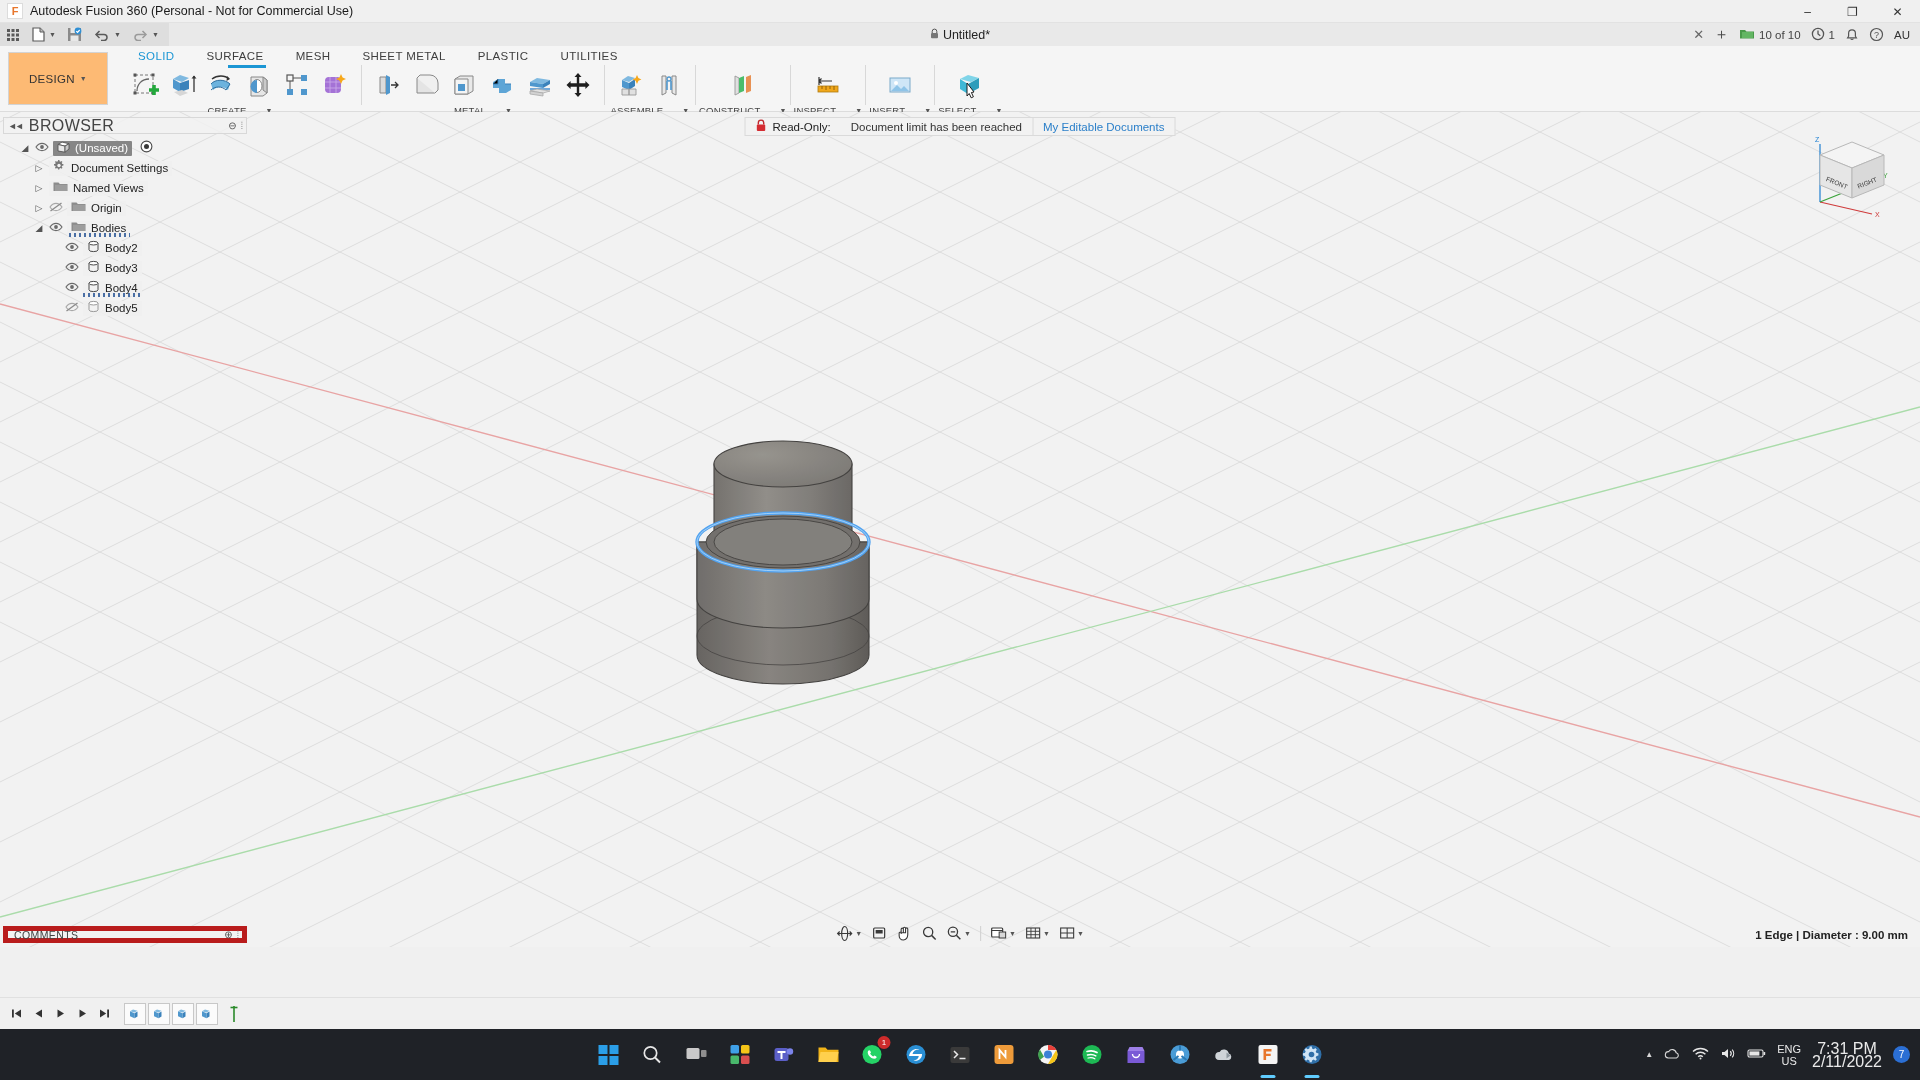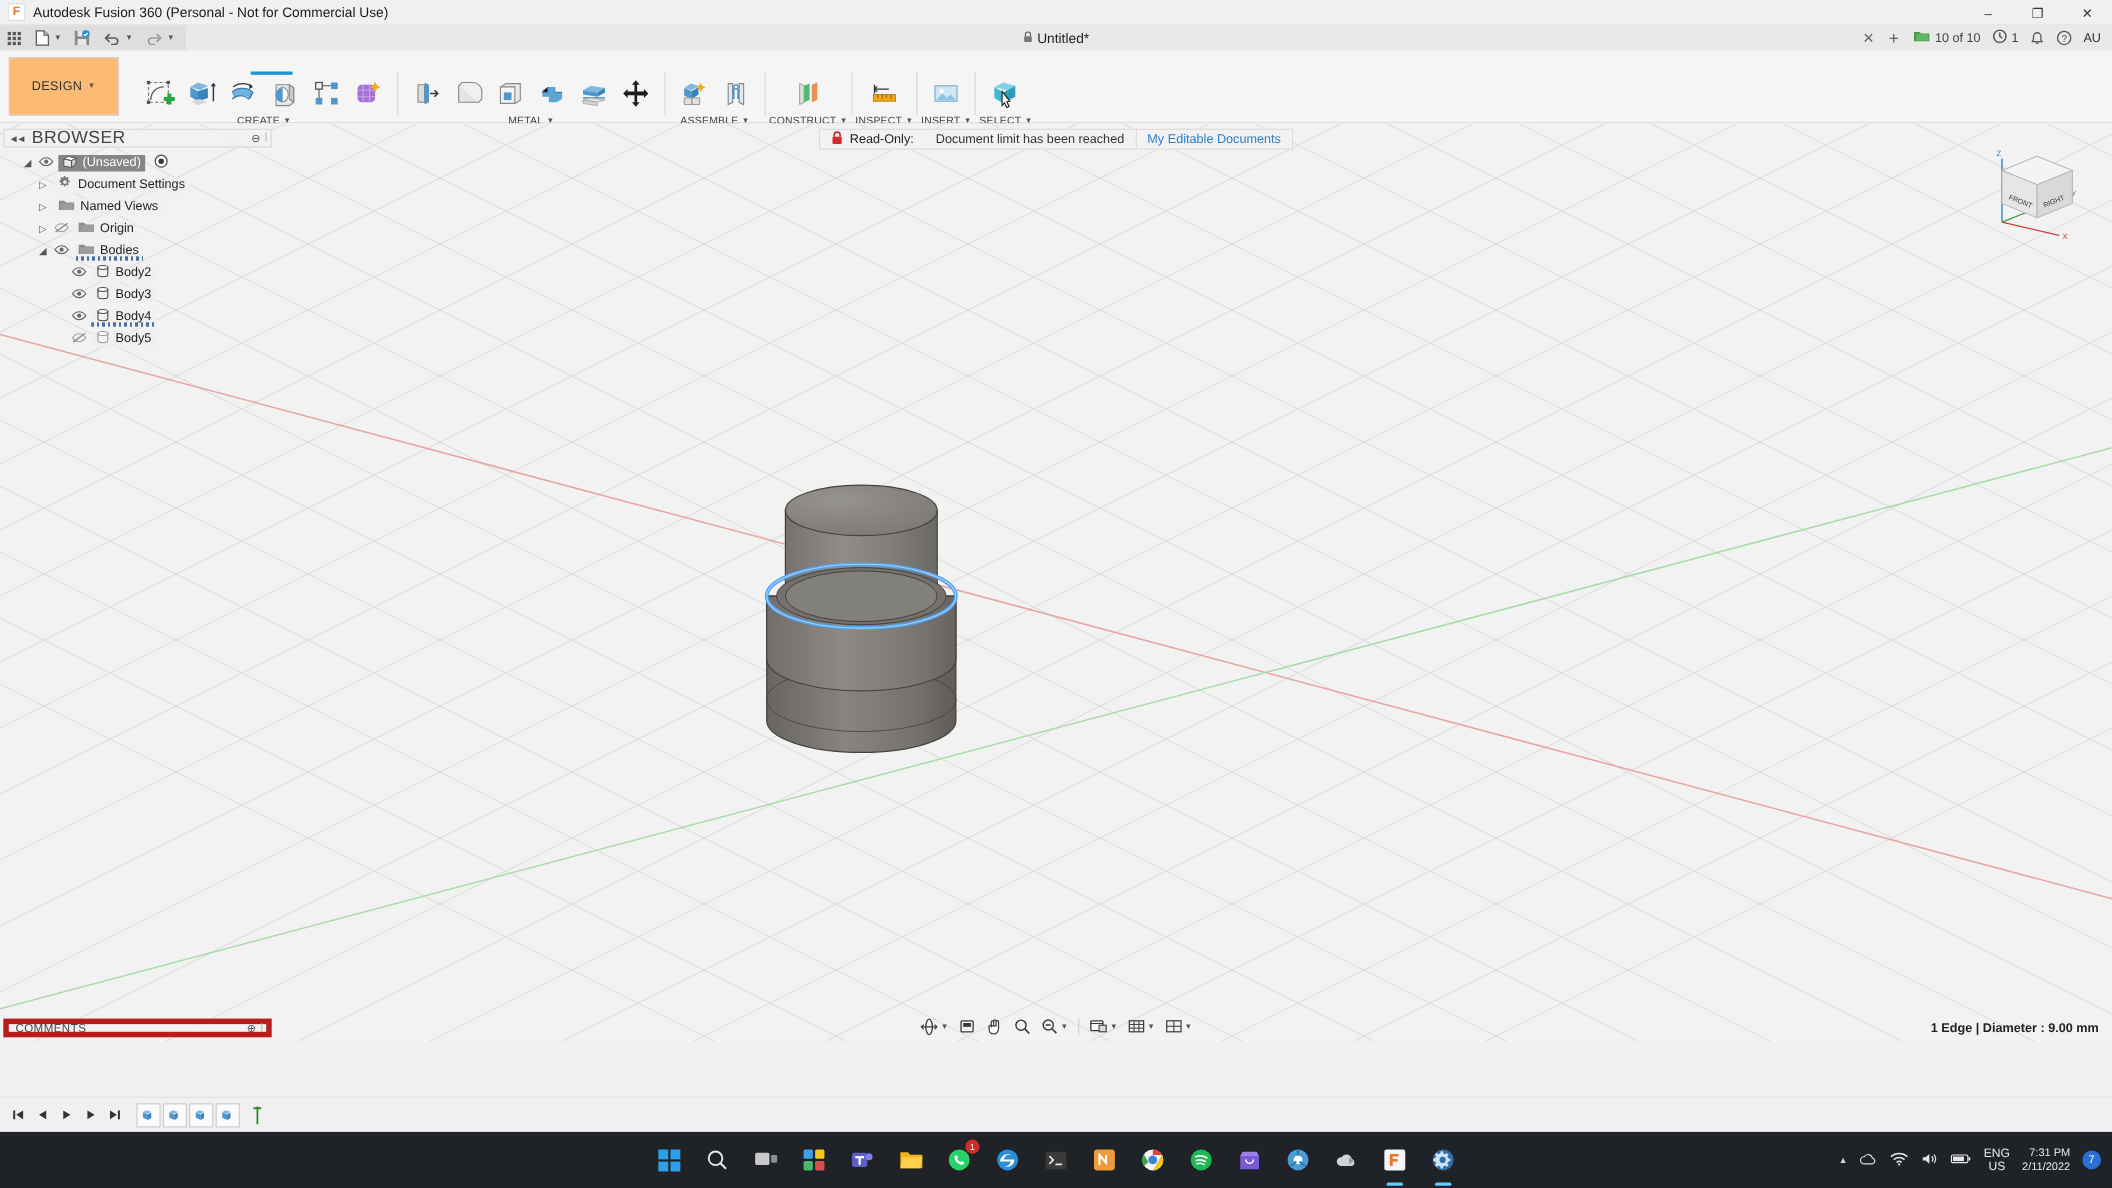--- a/index.html
+++ b/index.html
@@ -47,21 +47,21 @@
   .tab.active { color:#1b96d4; }
   #tabs-underline { position:absolute; top:19px; left:116px; width:38px;
      height:3px; background:#1b96d4; }
   #panels { position:absolute; top:18px; left:10px; right:0; bottom:0;
      display:flex; align-items:flex-start; }
   .panel { display:flex; flex-direction:column; align-items:center;
      position:relative; }
   .panel .icons { display:flex; align-items:flex-start; gap:2px;
      padding:2px 5px 0 5px; }
   .panel .plabel { font-size:9.5px; color:#444; letter-spacing:.2px;
-     margin-top:1px; display:flex; align-items:center; gap:2px; }
+     margin-top:1px; display:flex; align-items:center; gap:18px; }
   .sep { width:1px; align-self:stretch; background:#d8d8d8; margin:1px 3px 6px 3px; }
   .tbtn { width:36px; height:38px; display:flex; align-items:center;
      justify-content:center; }
   .tbtn svg { display:block; }
 
   
   #main { position:absolute; top:112px; left:0; right:0; bottom:133px; }
   #canvas { position:absolute; inset:0; background:#f2f2f2; overflow:hidden; }
 
   
@@ -137,21 +137,21 @@
   .tbicon { width:31px; height:31px; display:flex; align-items:center;
      justify-content:center; position:relative; border-radius:4px; }
   .tbicon.active:after { content:""; position:absolute; bottom:-8px; left:8px;
      width:15px; height:3px; background:#60cdff; border-radius:2px; }
   .badge { position:absolute; top:-3px; right:-3px; background:#cf2b2b;
      color:#fff; font-size:8px; width:13px; height:13px; border-radius:7px;
      display:flex; align-items:center; justify-content:center; }
   #tb-right { margin-left:auto; display:flex; align-items:center; gap:11px;
      padding-right:10px; font-size:11px; }
   #tb-lang { text-align:center; line-height:12px; font-size:11px; }
-  #tb-clock { text-align:right; line-height:13px; font-size:10px; }
+  #tb-clock { text-align:center; line-height:13px; font-size:16px; }
   .sysbadge { background:#2b6fd4; color:#fff; border-radius:9px; width:17px;
      height:17px; display:flex; align-items:center; justify-content:center;
      font-size:10px; }
 </style>
 </head>
 <body>
 
 <div id="titlebar">
   <div id="app-icon">F</div>
   <div id="title-text">Autodesk Fusion 360 (Personal - Not for Commercial Use)</div>
@@ -260,20 +260,28 @@
   </div>
 </div>
 
 <div id="ribbon">
   <div id="design-box">
     <span>DESIGN</span>
     <span class="caret">▼</span>
   </div>
 
   <div id="tabs-wrap">
+    <div id="tabs">
+      <div class="tab active">SOLID</div>
+      <div class="tab">SURFACE</div>
+      <div class="tab">MESH</div>
+      <div class="tab">SHEET METAL</div>
+      <div class="tab">PLASTIC</div>
+      <div class="tab">UTILITIES</div>
+    </div>
     <div id="tabs-underline"></div>
 
     <div id="panels">
 
       <div class="panel">
         <div class="icons">
           <div class="tbtn">
             <svg width="30" height="30" viewBox="0 0 30 30">
               <rect x="5" y="5" width="18" height="18" fill="none" stroke="#777" stroke-width="1" stroke-dasharray="3 2"></rect>
               <path d="M7 21c0-7 5-12 12-12" stroke="#666" stroke-width="1.3" fill="none"></path>

